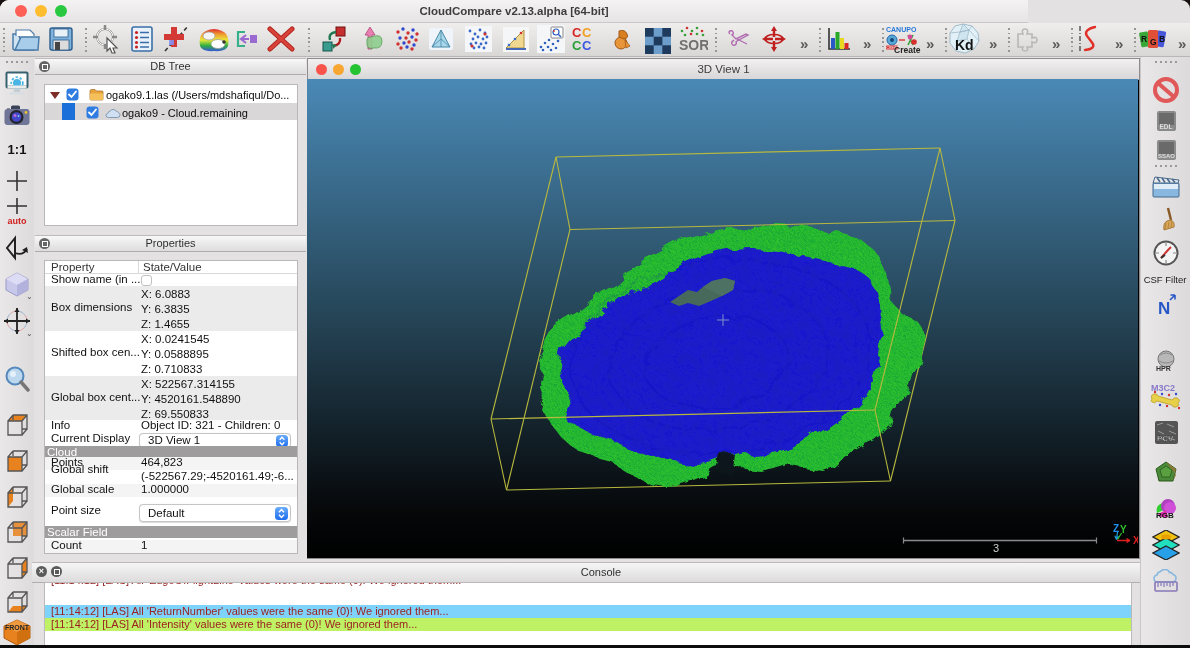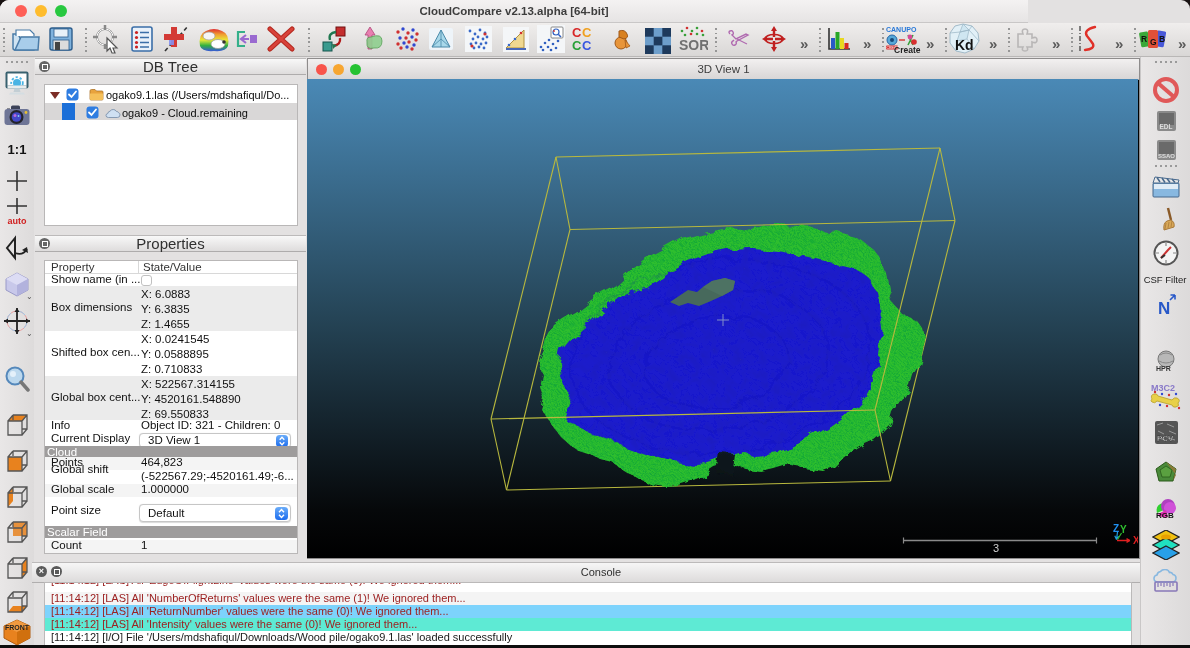--- a/index.html
+++ b/index.html
@@ -8,21 +8,21 @@
 .titlebar{position:absolute;left:0;top:0;width:1028px;height:22px;background:linear-gradient(#f4f2f2,#e6e4e4);border-bottom:1px solid #c9c7c7;}
 .light{position:absolute;width:12px;height:12px;border-radius:50%;top:5px;}
 .title{line-height:23px;text-align:center;font-size:11.5px;font-weight:bold;color:#3d3d3d;}
 .toolbar{position:absolute;top:23px;left:0;width:1190px;height:33px;background:linear-gradient(#f0eeed,#d9d7d6);border-bottom:1px solid #b9b7b6;}
 .ti{position:absolute;top:3px;}
 .sep{position:absolute;top:5px;height:24px;width:1.5px;background-image:repeating-linear-gradient(#969696 0 1.5px,transparent 1.5px 4.5px);}
 .chev{position:absolute;top:12px;font-size:15px;font-weight:bold;color:#5a5a5a;letter-spacing:-3px;}
 .lsb{position:absolute;left:0;top:57px;width:34px;height:591px;background:linear-gradient(90deg,#e9e7e7,#dddbdb);}
 .rsb{position:absolute;left:1140px;top:57px;width:50px;height:591px;background:linear-gradient(90deg,#e9e7e7,#dcdada);border-left:1px solid #c9c7c7;}
 .li{position:absolute;left:5px;}
-.phead{position:absolute;left:35px;width:271px;height:15px;background:linear-gradient(#f8f8f8,#dedcdc);border-top:1px solid #bcbaba;border-bottom:1px solid #aeacac;font-size:15px;color:#303030;text-align:center;line-height:15px;}
+.phead{position:absolute;left:35px;width:271px;height:15px;background:linear-gradient(#f8f8f8,#dedcdc);border-top:1px solid #bcbaba;border-bottom:1px solid #aeacac;font-size:11px;color:#303030;text-align:center;line-height:15px;}
 .fbtn{position:absolute;width:11px;height:11px;border-radius:50%;background:#666;top:2px;}
 .fbtn:after{content:"";position:absolute;left:2.5px;top:2.5px;width:4px;height:4px;border:1px solid #fff;background:transparent;}
 .dbc{position:absolute;left:44px;top:84px;width:252px;height:140px;background:#fff;border:1px solid #b9b7b7;overflow:hidden;white-space:nowrap;}
 .prc{position:absolute;left:44px;top:260px;width:252px;height:292px;background:#fff;border:1px solid #b9b7b7;overflow:hidden;font-size:11.5px;color:#111;}
 .prow{position:absolute;left:0;width:252px;}
 .plbl{position:absolute;left:6px;}
 .pval{position:absolute;left:96px;}
 .sechead{position:absolute;left:0;width:252px;background:#9e9c9c;color:#fff;font-size:11.5px;}
 .dd{position:absolute;background:#fff;border:1px solid #c6c6c6;border-radius:4px;box-shadow:0 .5px 1px rgba(0,0,0,.15);}
 .ddb{display:block;position:absolute;right:2px;top:1.5px;width:13px;height:13px;border-radius:3.5px;background:linear-gradient(#6badf9,#1c6cee);}
@@ -598,19 +598,17 @@
 <text x="826" y="465" font-family="Liberation Sans" font-size="10" font-weight="bold" fill="#e02020">X</text>
 </svg></div>
   </div>
 
   <div class="conhead" style="text-indent:30px;">Console</div>
   <div style="position:absolute;left:36px;top:566px;width:11px;height:11px;border-radius:50%;background:#5a5a5a;color:#fff;font-size:9px;line-height:11px;text-align:center;font-weight:bold;z-index:5;">×</div>
     <div style="position:absolute;left:51px;top:566px;width:11px;height:11px;border-radius:50%;background:#5a5a5a;z-index:5;"></div>
     <div style="position:absolute;left:54px;top:569px;width:4px;height:4px;border:1px solid #fff;z-index:6;"></div>
   <div class="conc" id="conc">
       <div class="crow" style="top:-9px;background:#fff;">[11:14:12] [LAS] All 'EdgeOfFlightLine' values were the same (0)! We ignored them...</div>
-      <div class="crow" style="top:9px;background:#f4f4f4;color:#9c2121;">[11:14:12] [LAS] All 'NumberOfReturns' values were the same (1)! We ignored them...</div>
       <div class="crow" style="top:22px;background:#7dd3fc;color:#9c2121;">[11:14:12] [LAS] All 'ReturnNumber' values were the same (0)! We ignored them...</div>
-      <div class="crow" style="top:35px;background:#5eead4;color:#9c2121;">[11:14:12] [LAS] All 'Intensity' values were the same (0)! We ignored them...</div>
-      <div class="crow" style="top:48px;background:#fff;color:#1a1a1a;">[11:14:12] [I/O] File '/Users/mdshafiqul/Downloads/Wood pile/ogako9.1.las' loaded successfully</div>
+      <div class="crow" style="top:35px;background:#bef264;color:#9c2121;">[11:14:12] [LAS] All 'Intensity' values were the same (0)! We ignored them...</div>
     </div>
   <div class="botbar"></div>
 </div>
 
 </body></html>

